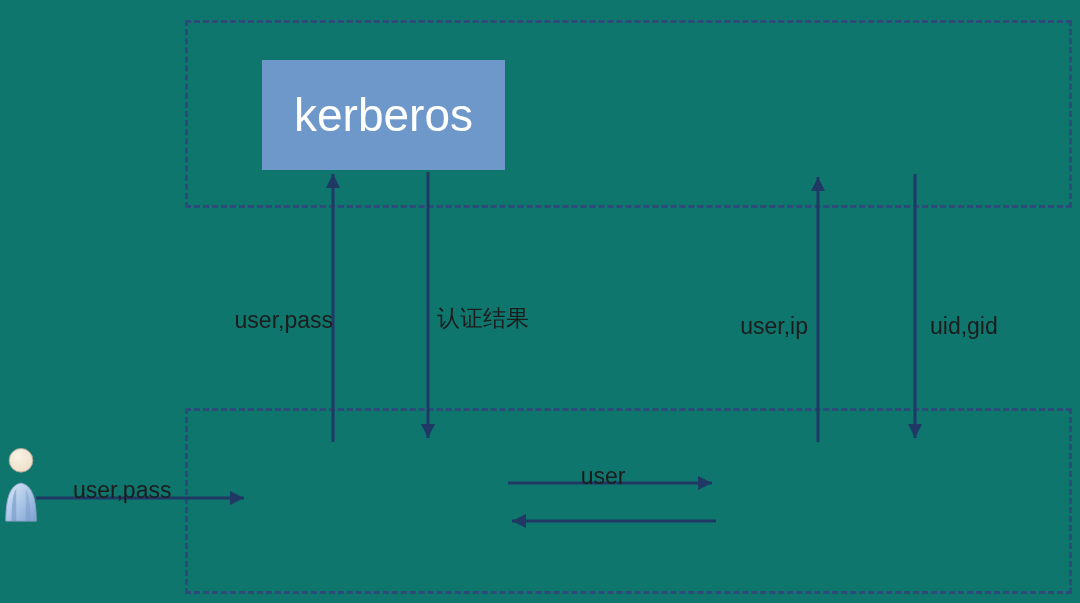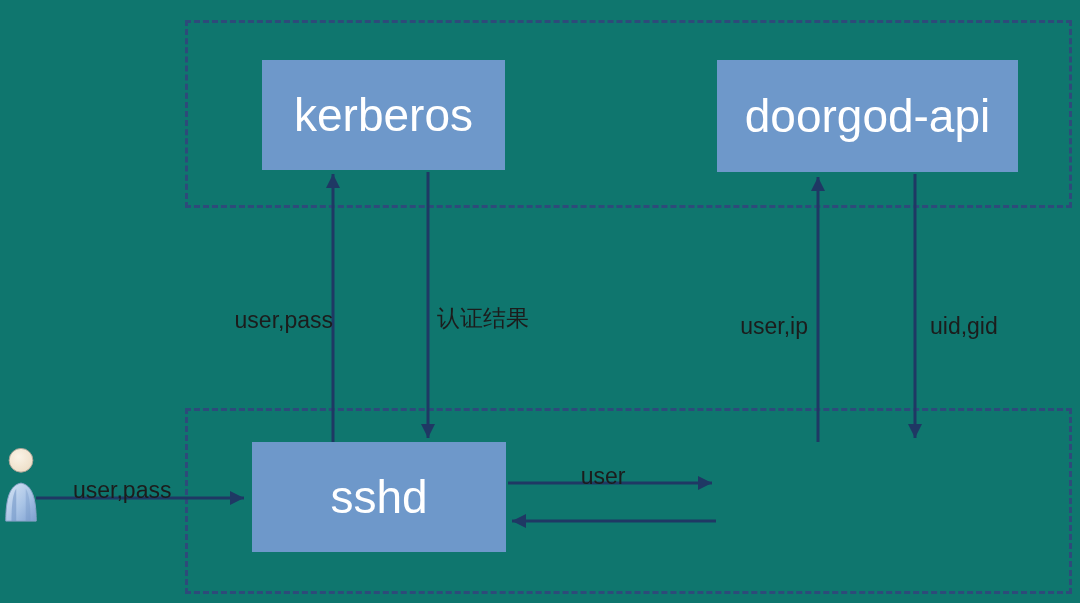--- a/index.html
+++ b/index.html
@@ -107,26 +107,20 @@
     </defs>
     <circle cx="20" cy="14" r="12.5" fill="url(#headGrad)" stroke="#a9a296" stroke-width="1"></circle>
     <path d="M4,78 C4,52 9,40 20,38 C31,40 36,52 36,78 Z" fill="url(#bodyGrad)" stroke="#8aa3c8" stroke-width="1"></path>
     <path d="M10,78 C10,58 12,48 15,44 L15,78 Z" fill="#6f93c4" opacity="0.55"></path>
     <path d="M30,78 C30,58 28,48 25,44 L25,78 Z" fill="#6f93c4" opacity="0.35"></path>
   </svg>
 
   <div class="node node-kerberos">
     <span>kerberos</span>
   </div>
-  <div class="node node-doorgod-api">
-    <span>doorgod-api</span>
-  </div>
-  <div class="node node-sshd">
-    <span>sshd</span>
-  </div>
 
   <div class="edge-label lbl-user-pass-actor">user,pass</div>
   <div class="edge-label lbl-user-pass-krb">user,pass</div>
   <div class="edge-label lbl-auth-result">认证结果</div>
   <div class="edge-label lbl-user">user</div>
   <div class="edge-label lbl-user-ip">user,ip</div>
   <div class="edge-label lbl-uid-gid-api">uid,gid</div>
 
 </div>
 

